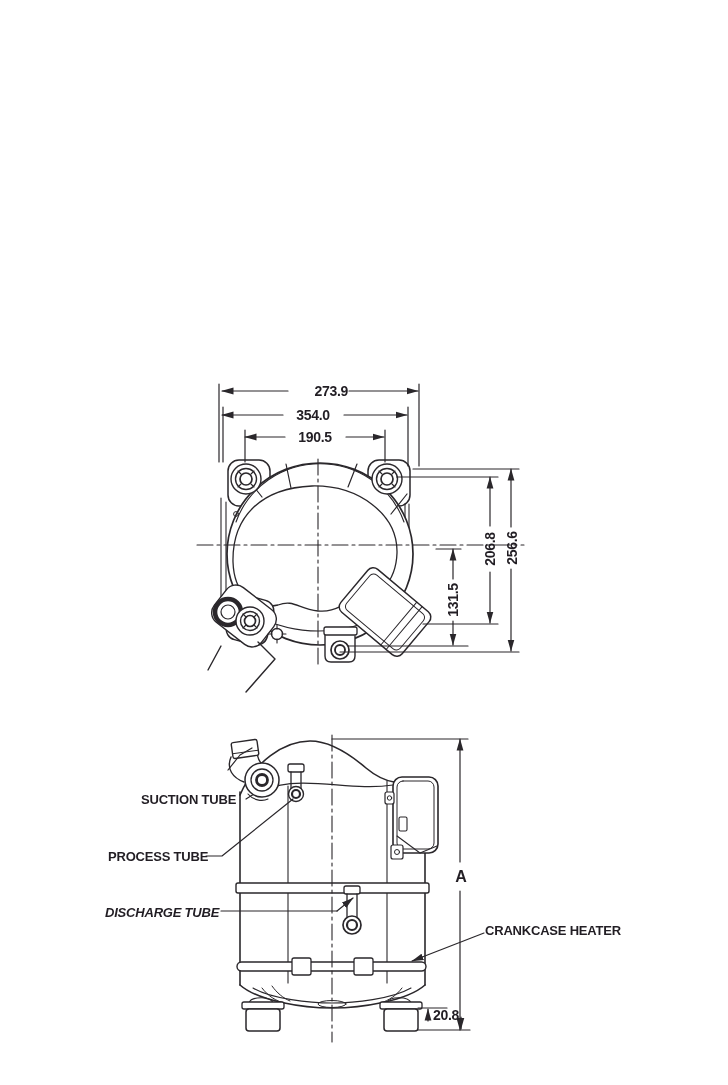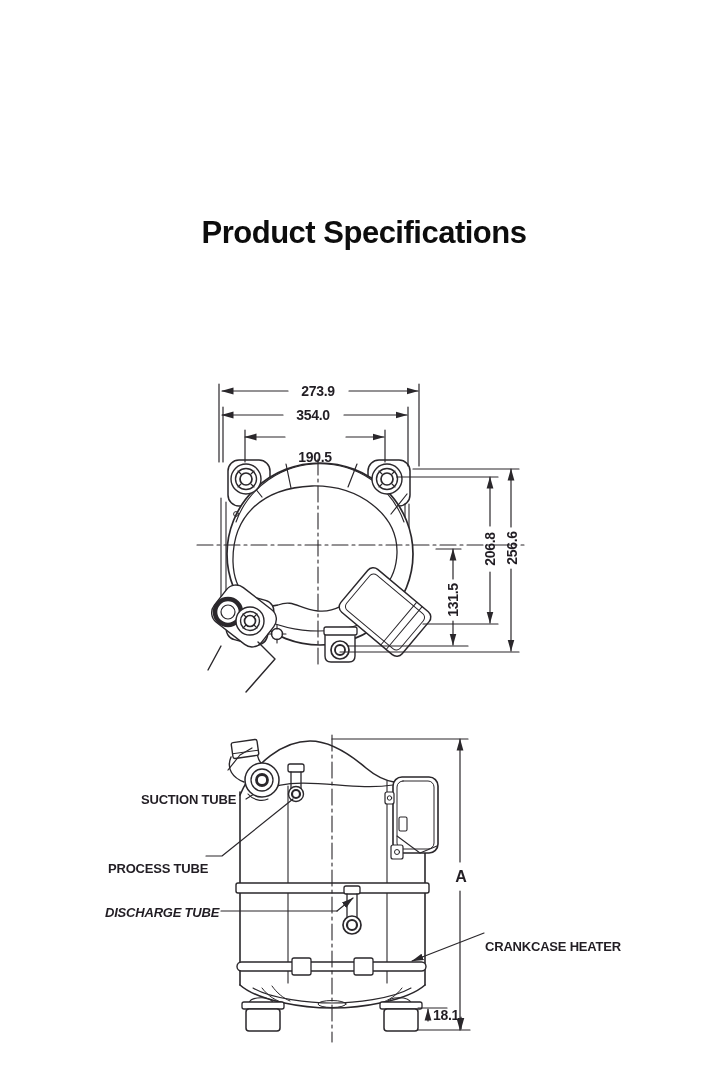--- a/index.html
+++ b/index.html
@@ -25,21 +25,20 @@
     position:absolute;font-size:13px;font-weight:700;letter-spacing:-0.2px;
     white-space:nowrap;
   }
   .lblA{position:absolute;font-size:16px;font-weight:700;}
 </style>
 </head>
 <body>
 
 <div id="page">
 
-  <div id="title">Product Specifications</div>
 
   <svg width="728" height="1085" viewBox="0 0 728 1085">
     <defs>
       <marker id="ma" viewBox="0 0 12 8" markerWidth="12" markerHeight="8" refX="11.5" refY="4" orient="auto" markerUnits="userSpaceOnUse">
         <path d="M12,4 L0,0.6 L0,7.4 Z" fill="#2a272b" stroke="none"></path>
       </marker>
       <marker id="ms" viewBox="0 0 12 8" markerWidth="12" markerHeight="8" refX="0.5" refY="4" orient="auto" markerUnits="userSpaceOnUse">
         <path d="M0,4 L12,0.6 L12,7.4 Z" fill="#2a272b" stroke="none"></path>
       </marker>
     </defs>
@@ -192,27 +191,27 @@
       <g stroke-width="1.2">
         <path d="M228,770 L240,755 L252,748"></path>
         <path d="M206,856 H222 L293,799"></path>
         <path d="M221,911 H337"></path>
         <line x1="337" y1="911" x2="353" y2="898" marker-end="url(#ma)"></line>
         <line x1="484" y1="933" x2="412" y2="961" marker-end="url(#ma)"></line>
       </g>
     </g>
   </svg>
 
-  <div class="dim" style="left:288px;top:383px;width:60px;">273.9</div>
+  <div class="dim" style="left:288px;top:383px;width:60px;text-align:right;">273.9</div>
   <div class="dim" style="left:283px;top:407px;width:60px;">354.0</div>
-  <div class="dim" style="left:285px;top:429px;width:60px;margin-top:20px;">190.5</div>
+  <div class="dim" style="left:285px;top:429px;width:60px;">190.5</div>
   <div class="dim-rot" style="left:460px;top:541px;">206.8</div>
   <div class="dim-rot" style="left:482px;top:540px;">256.6</div>
   <div class="dim-rot" style="left:423px;top:592px;">131.5</div>
 
   <div class="lbl" style="left:141px;top:763px;margin-top:29px;">SUCTION TUBE</div>
-  <div class="lbl" style="left:108px;top:849px;margin-top:12px;">PROCESS TUBE</div>
+  <div class="lbl" style="left:108px;top:849px;">PROCESS TUBE</div>
   <div class="lbl" style="left:105px;top:905px;font-style:italic;">DISCHARGE TUBE</div>
-  <div class="lbl" style="left:485px;top:923px;margin-top:16px;">CRANKCASE HEATER</div>
+  <div class="lbl" style="left:485px;top:923px;">CRANKCASE HEATER</div>
   <div class="lblA" style="left:452px;top:868px;width:18px;text-align:center;">A</div>
-  <div class="dim" style="left:433px;top:1007px;">18.1</div>
+  <div class="dim" style="left:433px;top:1007px;">20.8</div>
 
 </div>
 
 </body></html>

